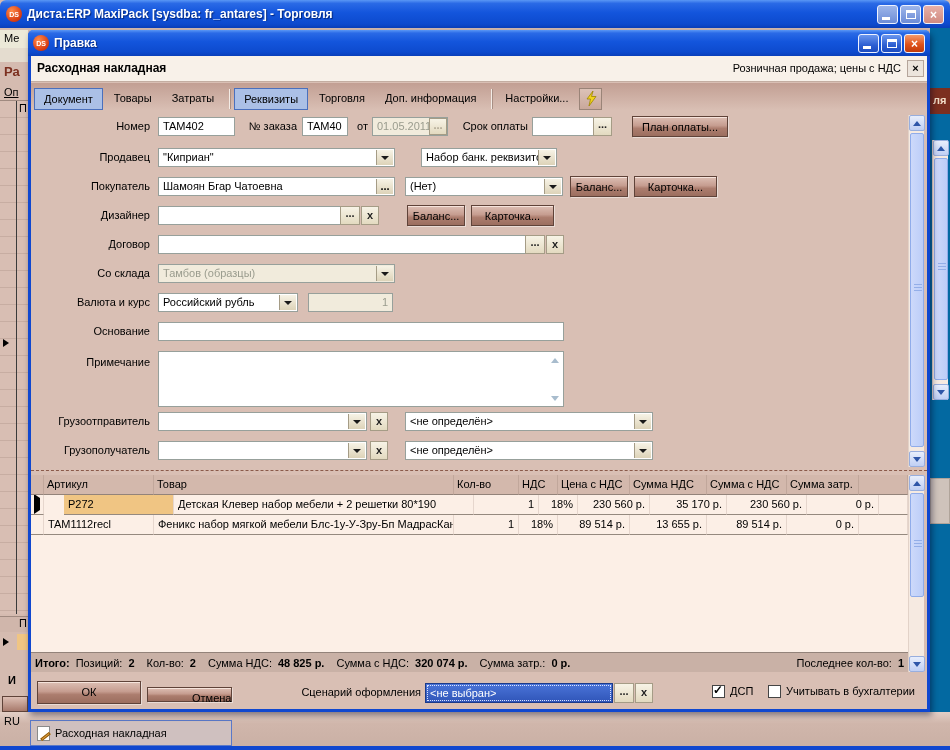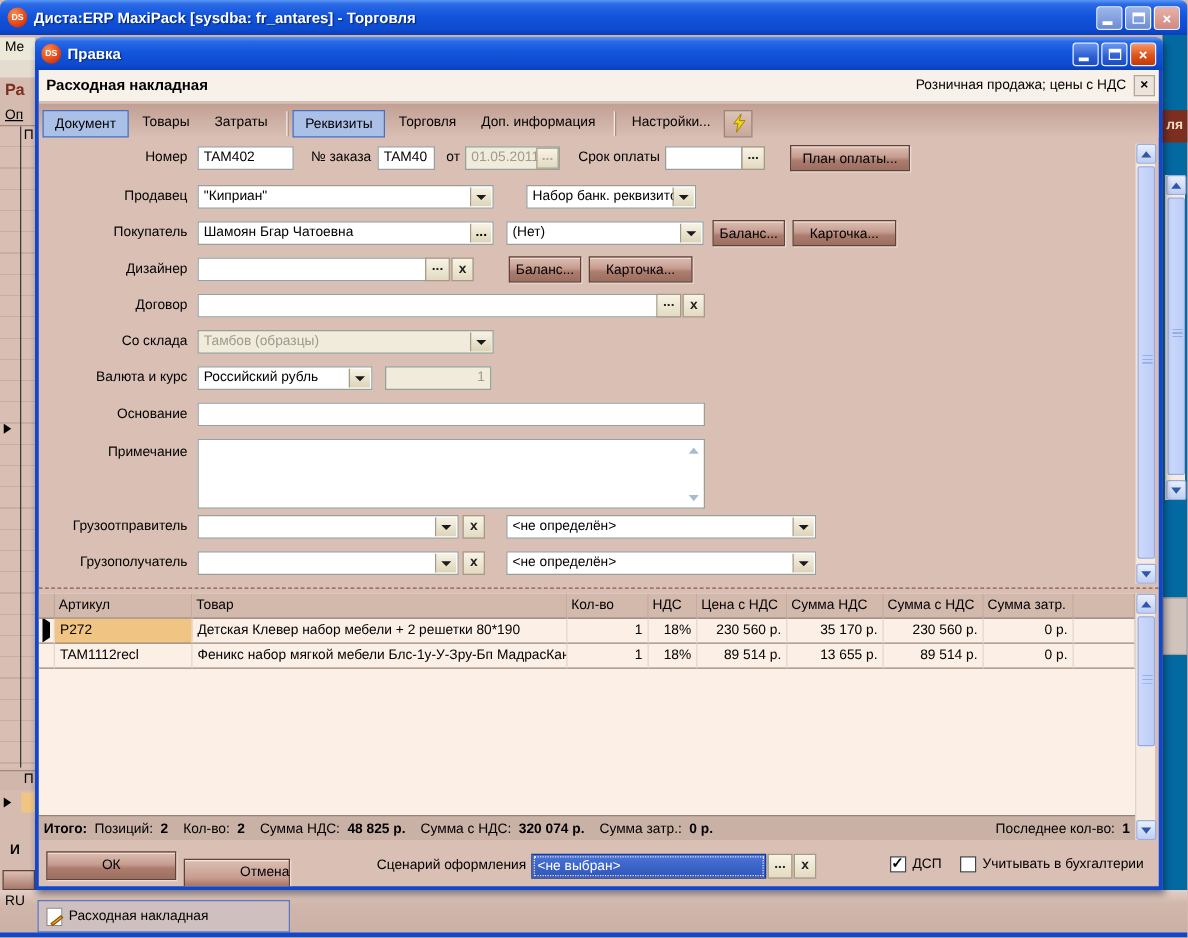--- a/index.html
+++ b/index.html
@@ -284,21 +284,21 @@
           <div class="th c3">Кол-во</div>
           <div class="th c4">НДС</div>
           <div class="th c5">Цена с НДС</div>
           <div class="th c6">Сумма НДС</div>
           <div class="th c7">Сумма с НДС</div>
           <div class="th c8">Сумма затр.</div>
           <div class="th c9"></div>
         </div>
         <div class="gr-row">
           <div class="tc c0"><span class="rowmark"></span></div>
-          <div class="tc c1" style="background:#f0c583;">P272</div>
+          <div class="tc c1" style="background:#f0c583;margin-left:20px;">P272</div>
           <div class="tc c2">Детская Клевер набор мебели + 2 решетки 80*190</div>
           <div class="tc c3 rnum">1</div>
           <div class="tc c4 rnum">18%</div>
           <div class="tc c5 rnum">230 560 р.</div>
           <div class="tc c6 rnum">35 170 р.</div>
           <div class="tc c7 rnum">230 560 р.</div>
           <div class="tc c8 rnum">0 р.</div>
           <div class="tc c9"></div>
         </div>
         <div class="gr-row">
@@ -339,21 +339,21 @@
         <span class="bold" style="margin-right:12px;">320 074 р.</span>
         <span>Сумма затр.:</span>
         <span class="bold">0 р.</span>
         <span style="flex:1;"></span>
         <span>Последнее кол-во:</span>
         <span class="bold" style="margin-right:0;">1</span>
       </div>
 
       <div id="footer">
         <span class="btn3d" style="left:6px;top:9px;width:104px;height:23px;line-height:21px;">ОК</span>
-        <span class="btn3d" style="left:116px;top:15px;width:85px;height:34px;line-height:21px;padding-left:44px;">Отмена</span>
+        <span class="btn3d" style="left:116px;top:15px;width:85px;height:15px;line-height:21px;padding-left:44px;">Отмена</span>
         <span class="lbl" style="left:250px;top:11px;width:140px;">Сценарий оформления</span>
         <span class="abs" style="left:394px;top:11px;width:188px;height:20px;background:linear-gradient(180deg,#4a74d8,#2f55b8);border:1px solid #1a3a8a;color:#fff;line-height:18px;padding:0 4px;outline:1px dotted #dce4ff;outline-offset:-3px;">&lt;не выбран&gt;</span>
         <span class="sidebtn" style="left:583px;top:11px;width:20px;height:20px;line-height:14px;">...</span>
         <span class="sidebtn" style="left:604px;top:11px;width:18px;height:20px;line-height:17px;">x</span>
         <span class="chk" style="left:681px;top:13px;">
             <span class="mark">✓</span>
           </span>
         <span class="abs" style="left:699px;top:13px;">ДСП</span>
         <span class="chk" style="left:737px;top:13px;">
             <span class="mark"></span>

